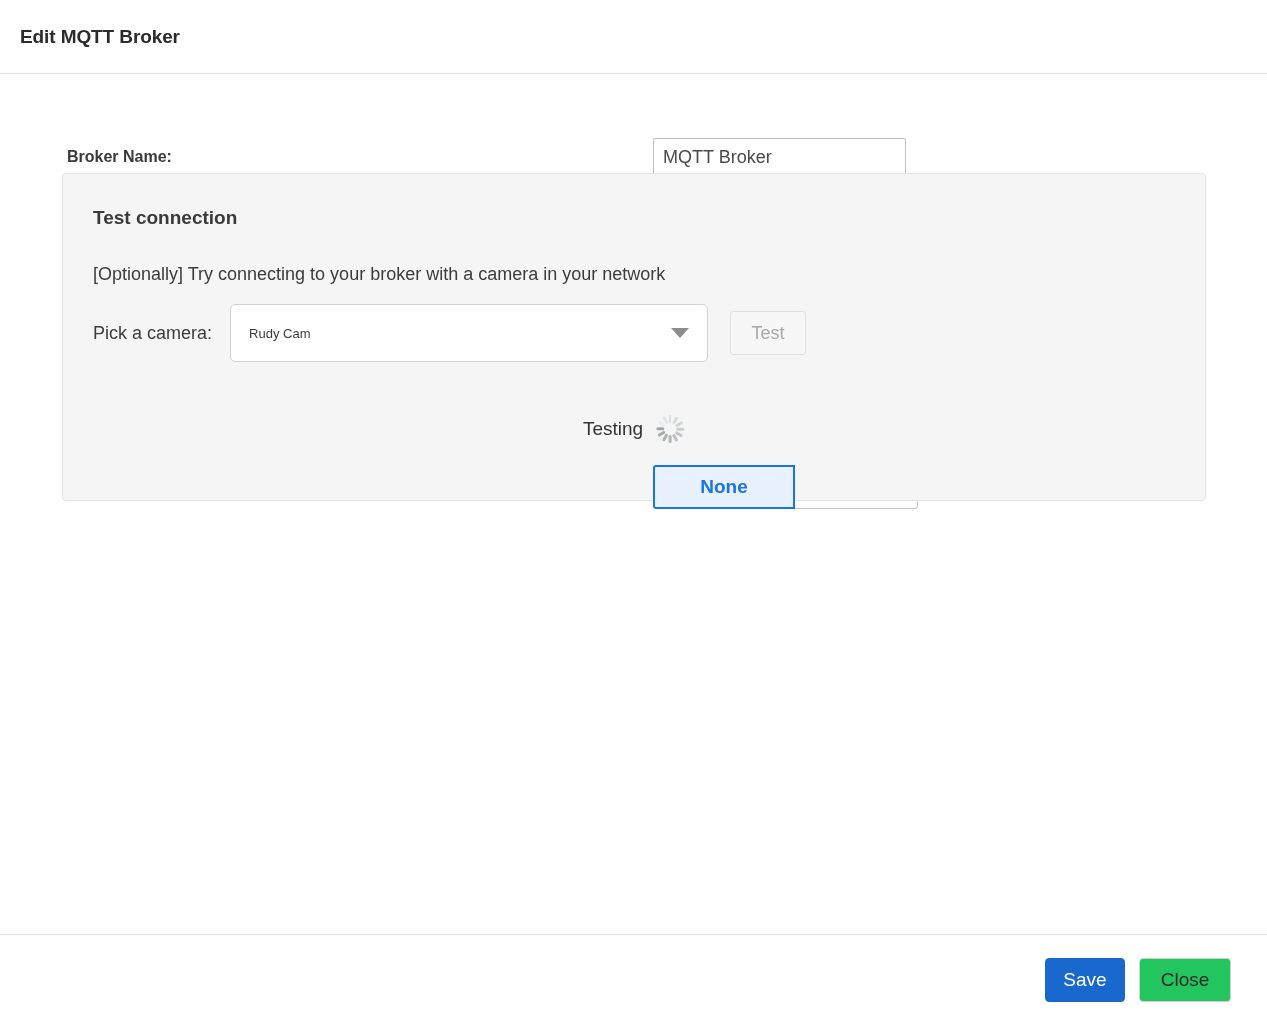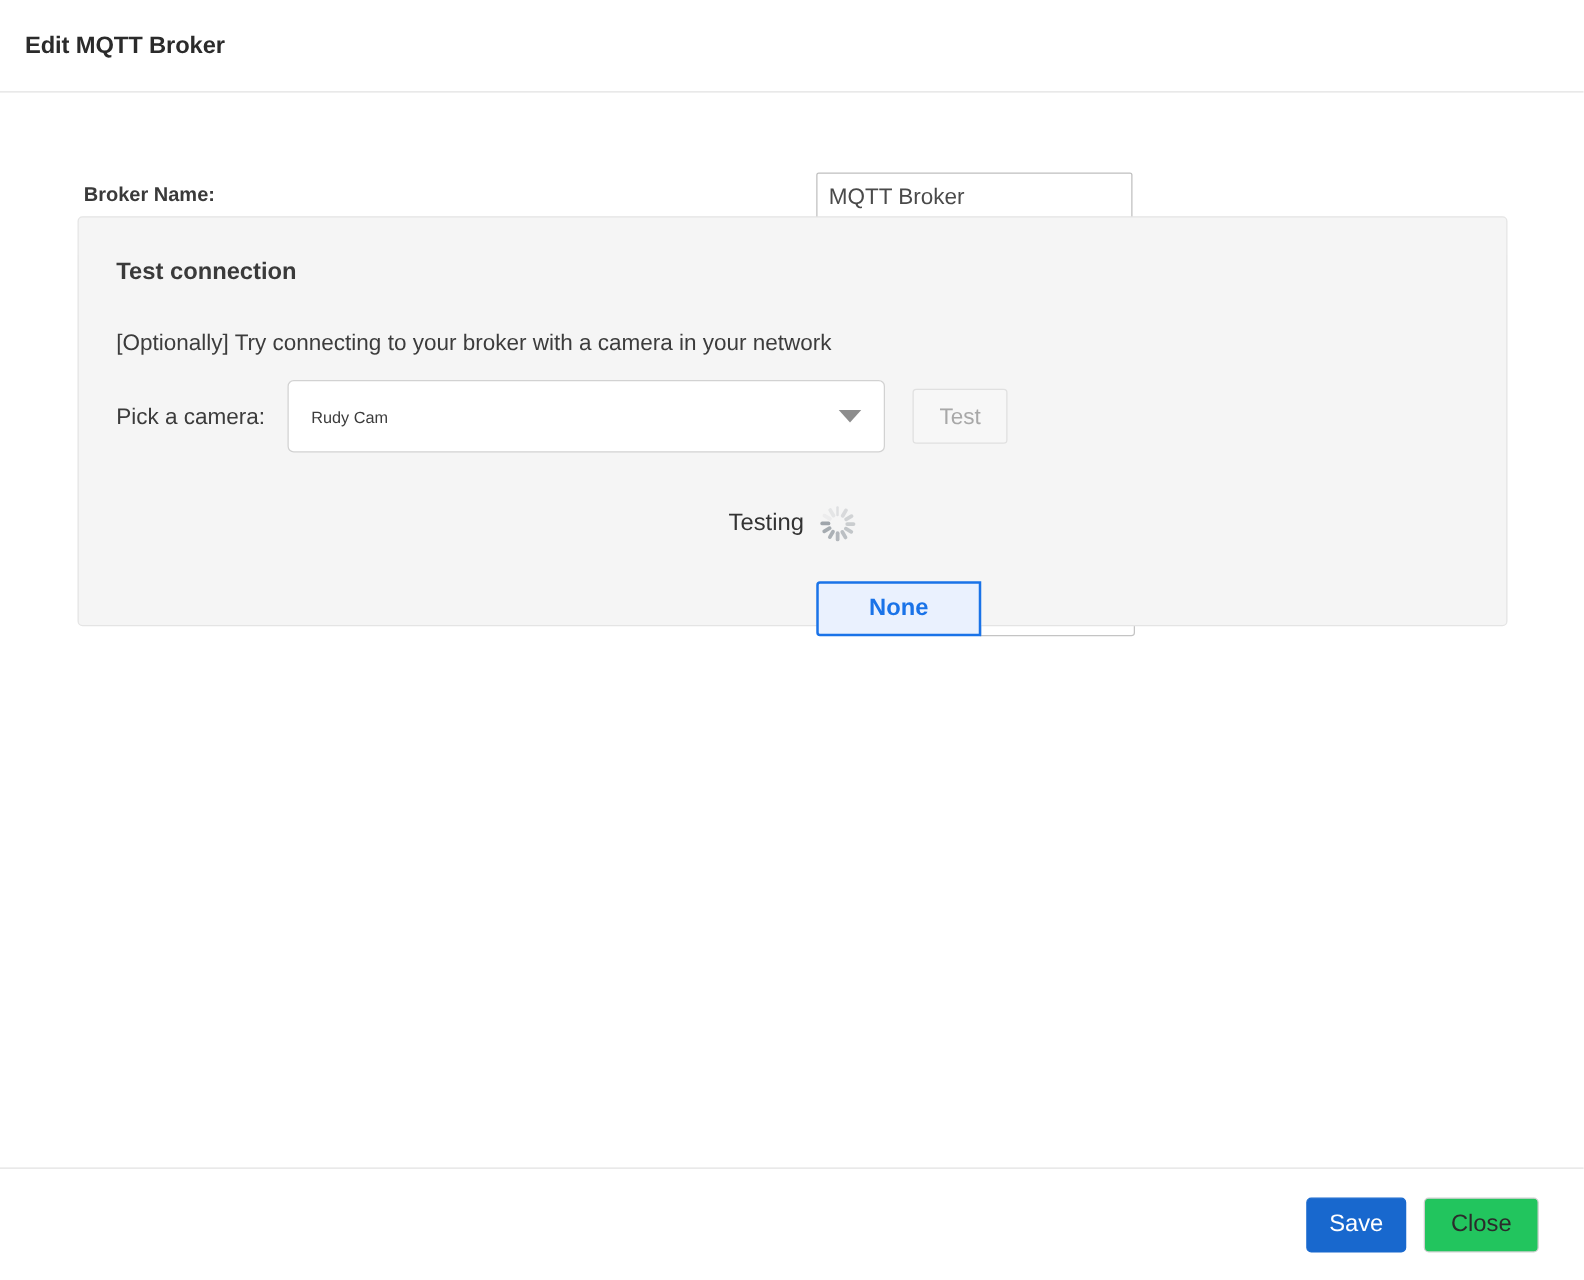--- a/index.html
+++ b/index.html
@@ -111,21 +111,21 @@
     font-family: "Liberation Sans", sans-serif;
     font-size: 19px;
     font-weight: bold;
     background: #ffffff;
     cursor: pointer;
     display: flex;
     align-items: center;
     justify-content: center;
     padding: 0 10px;
   }
-  .seg-btn.left  { width: 132px; border-radius: 3px 0 0 3px; }
+  .seg-btn.left  { width: 142px; border-radius: 3px 0 0 3px; }
   .seg-btn.right { width: 124px; border-radius: 0 3px 3px 0; margin-left: -1px; }
   .seg-btn.selected {
     background: #eaf1fe;
     border: 2px solid #1a73e8;
     color: #1a73e8;
     position: relative;
     z-index: 2;
   }
   .seg-btn.unselected {
     border: 1px solid #c4c4c4;
@@ -213,21 +213,21 @@
     display: flex;
     align-items: center;
     justify-content: center;
     cursor: default;
   }
 
   .testing-row {
     position: absolute;
     left: 0;
     right: 0;
-    top: 230px;
+    top: 240px;
     display: flex;
     align-items: center;
     justify-content: center;
   }
   .testing-label {
     font-size: 19px;
     color: #333333;
     margin-right: 12px;
   }
   .spinner {

